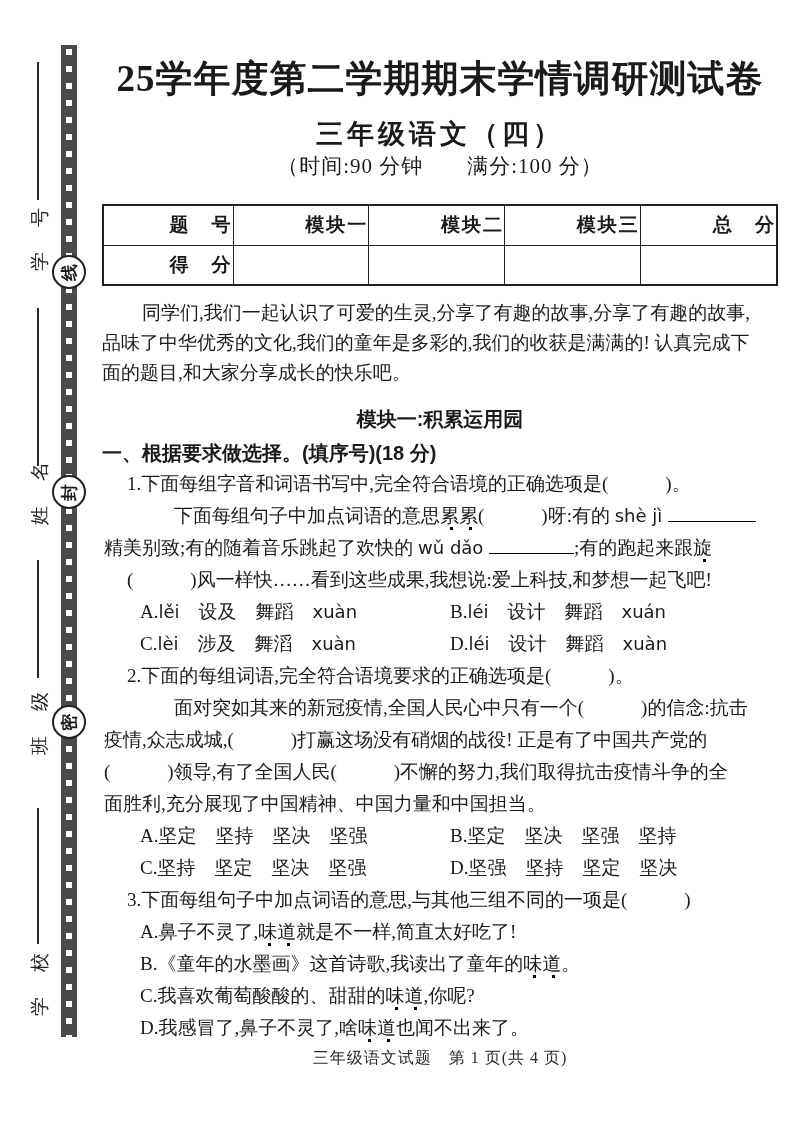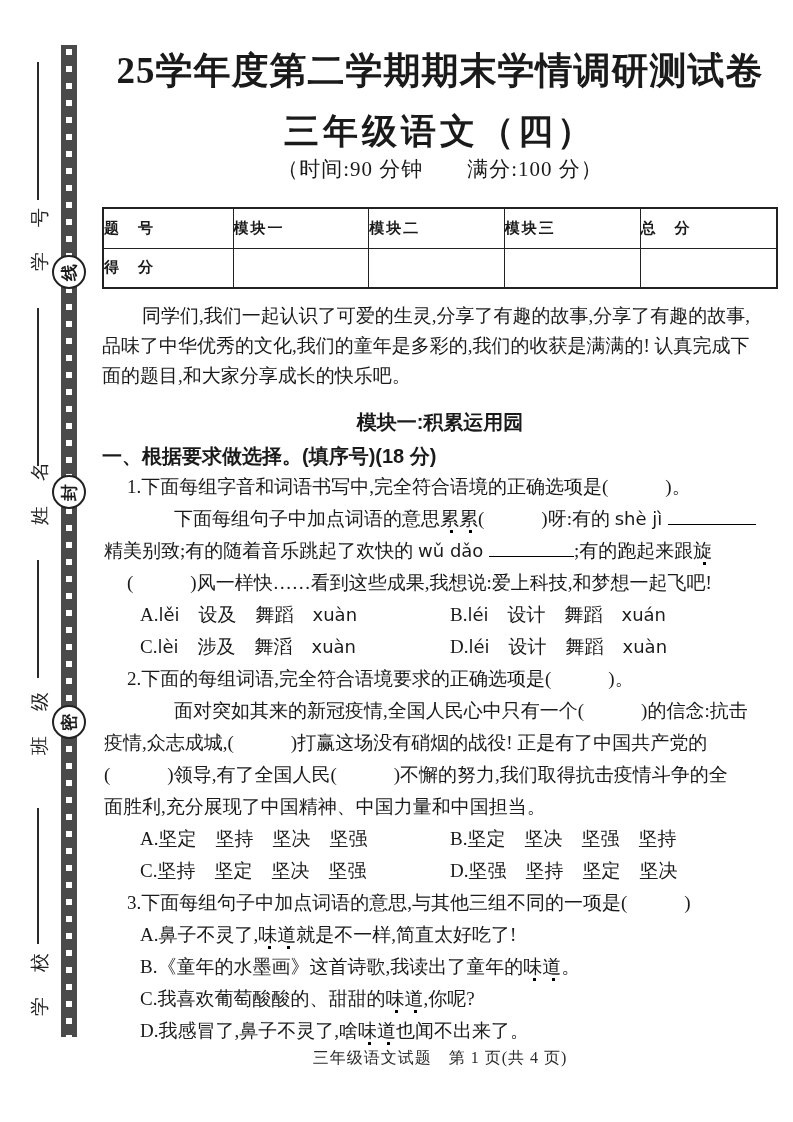--- a/index.html
+++ b/index.html
@@ -32,30 +32,30 @@
   }
   .seal-circle {
     position:absolute; left:69px; transform:translate(-50%,-50%);
     width:34px; height:34px; border:2px solid #222; border-radius:50%;
     background:#fff; display:flex; align-items:center; justify-content:center;
     z-index:2;
   }
   .seal-circle span { transform:rotate(-90deg); font-size:17px; font-weight:bold; }
 
   
-  .main { position:absolute; left:102px; top:0; width:676px; }
+  .main { position:absolute; left:102px; top:8px; width:676px; }
   .exam-title { text-align:center; margin-top:46px; font-size:37px; font-weight:bold; letter-spacing:1px;
                 font-family:"Liberation Serif","DejaVu Serif",serif; }
-  .exam-subtitle { text-align:center; margin-top:12px; font-size:35px; font-weight:bold; letter-spacing:4px; }
+  .exam-subtitle { text-align:center; margin-top:12px; font-size:27px; font-weight:bold; letter-spacing:4px; }
   .exam-meta { text-align:center; font-size:21px; letter-spacing:1px; }
 
   table.score { width:100%; margin-top:24px; border-collapse:collapse; border:2.5px solid #222; }
   table.score th, table.score td {
-    border:1.6px solid #222; height:40px; text-align:left;
-    font-size:15px; font-weight:bold; letter-spacing:2px;
+    border:1.6px solid #222; height:40px; text-align:right;
+    font-size:19px; font-weight:bold; letter-spacing:2px;
   }
   table.score th:first-child, table.score td:first-child { width:19.3%; }
 
   .intro { margin-top:12px; }
   .line { white-space:nowrap; font-size:19px; line-height:30px; height:30px; }
   .intro .line { line-height:30px; }
   .ind40 { padding-left:40px; }
 
   .module-heading { text-align:center; font-weight:bold; font-size:20px; margin-top:17px; line-height:28px;
                     font-family:"Liberation Sans","DejaVu Sans",sans-serif; }

